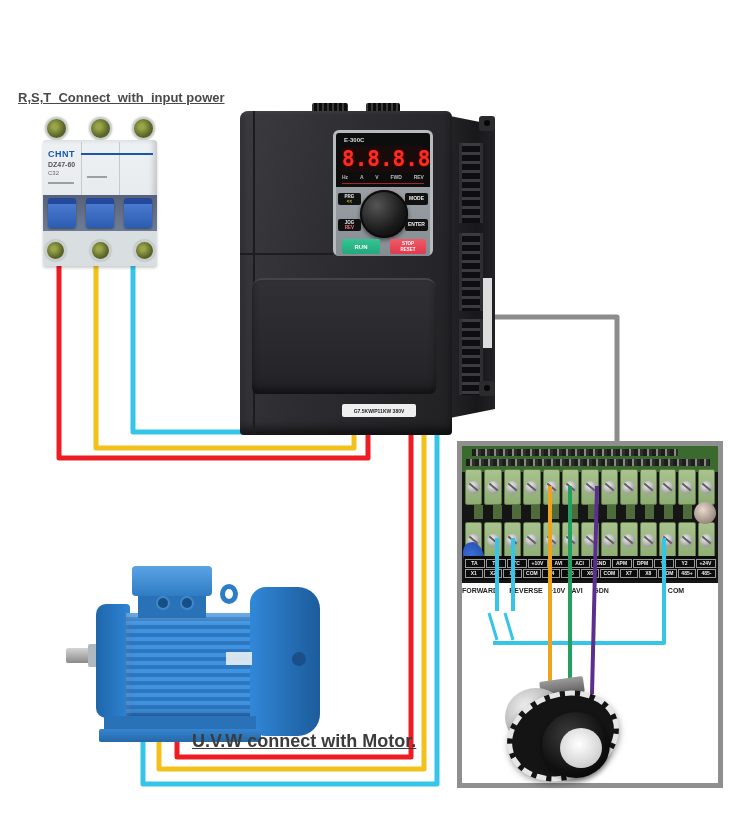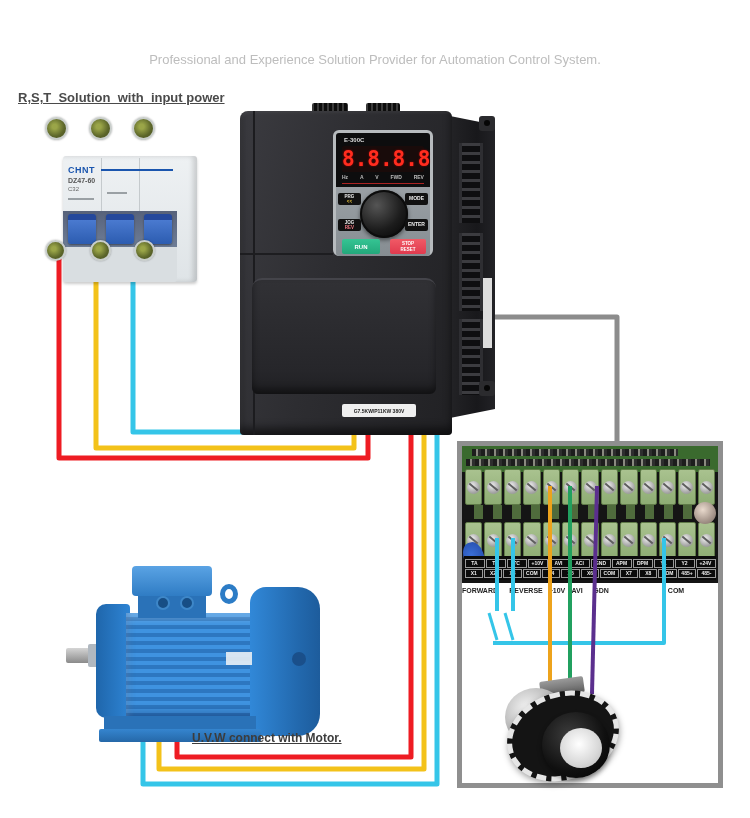--- a/index.html
+++ b/index.html
@@ -10,34 +10,34 @@
   .z1{z-index:1}.z2{z-index:2}.z3{z-index:3}.z4{z-index:4}.z5{z-index:5}
 
   
   .title{position:absolute;top:6px;left:0;width:100%;text-align:center;
          font-size:37px;font-weight:bold;letter-spacing:1px;white-space:nowrap;}
   .title .t1{margin-right:12px;}
   .subtitle{position:absolute;top:52px;left:0;width:100%;text-align:center;font-size:13px;}
 
   .note{position:absolute;font-weight:bold;color:#4a4a4a;text-decoration:underline;white-space:pre;}
   .note.input{left:18px;top:90px;font-size:13px;}
-  .note.motor{left:192px;top:731px;font-size:12px;color:#3c3c3c;}
+  .note.motor{left:192px;top:731px;font-size:18px;color:#3c3c3c;}
 
   
   .breaker{left:40px;top:112px;width:120px;height:156px;}
   .bk-screwrow{position:absolute;left:5px;width:110px;display:flex;justify-content:space-between;}
   .bk-screwrow.top{top:5px;}
   .bk-screwrow.bottom{top:128px;}
   .bk-screw{width:23px;height:23px;border-radius:50%;
     background:radial-gradient(circle at 40% 40%,#9aa548 15%,#5c662a 60%,#474f1e);
     border:2px solid #c9cecb;box-shadow:0 0 2px rgba(0,0,0,.35);box-sizing:border-box;}
   .bk-screwrow.bottom .bk-screw{width:21px;height:21px;}
-  .bk-body{position:absolute;left:3px;top:44px;width:134px;height:126px;
+  .bk-body{position:absolute;left:3px;top:28px;width:114px;height:126px;
     background:linear-gradient(180deg,#eef1f3,#dfe4e7);border-radius:3px;
-    box-shadow:inset -4px 0 5px rgba(0,0,0,.15),0 2px 3px rgba(0,0,0,.2);margin-left:20px;}
+    box-shadow:inset -4px 0 5px rgba(0,0,0,.15),0 2px 3px rgba(0,0,0,.2);}
   .bk-sep{position:absolute;top:2px;height:64px;width:1px;background:#c5cacd;}
   .bk-brand{position:absolute;left:5px;top:9px;font-size:9px;font-weight:bold;color:#1a55ae;letter-spacing:.5px;}
   .bk-line{position:absolute;left:38px;top:13px;width:72px;height:2px;background:#1a55ae;}
   .bk-model{position:absolute;left:5px;top:21px;font-size:7px;color:#555;font-weight:bold;}
   .bk-rating{position:absolute;left:5px;top:30px;font-size:6px;color:#666;}
   .bk-print{position:absolute;background:#9aa0a4;height:2px;}
   .bk-band{position:absolute;left:0;top:55px;width:114px;height:36px;
     background:linear-gradient(180deg,#57627a,#6e7d96);display:flex;justify-content:space-around;align-items:center;}
   .bk-toggle{width:28px;height:30px;background:linear-gradient(180deg,#4a7ad0,#2c5cb0);
     border-radius:3px;border-top:6px solid #24489c;box-sizing:border-box;box-shadow:0 1px 2px rgba(0,0,0,.4);}
@@ -154,23 +154,22 @@
   .m-eye{left:220px;top:584px;width:18px;height:20px;border:5px solid #2c7cc6;border-radius:50%;box-sizing:border-box;}
   .m-feet{left:104px;top:716px;width:152px;height:16px;background:#2a72b8;}
   .m-base{left:99px;top:729px;width:162px;height:13px;background:linear-gradient(180deg,#3585cf,#2568a8);border-radius:2px;}
   .m-chip{left:226px;top:652px;width:26px;height:13px;background:#e8eef4;opacity:.9;}
 </style>
 </head>
 <body>
 
 <div class="canvas">
 
-  <div class="subtitle z5" style="color: rgb(189, 189, 189);">Professional and Experience Solution Provider for Automation Control System.</div>
-
-  <div class="note input z5">R,S,T  Solution  with  input power</div>
+
+  <div class="note input z5">R,S,T  Connect  with  input power</div>
   <div class="note motor z5">U.V.W connect with Motor.</div>
 
   <svg class="layer z1" viewBox="0 0 750 818">
     <polyline points="493,317 617,317 617,443" fill="none" stroke-width="5" stroke-linejoin="round" stroke="#8c8c8c"></polyline>
     <polyline points="59,250 59,458 368,458 368,427" fill="none" stroke-width="5" stroke-linejoin="round" stroke="#ee1c23"></polyline>
     <polyline points="96,250 96,448 354,448 354,427" fill="none" stroke-width="5" stroke-linejoin="round" stroke="#f3c21a"></polyline>
     <polyline points="133,250 133,432 337,432 337,427" fill="none" stroke-width="5" stroke-linejoin="round" stroke="#35c5e8"></polyline>
     <polyline points="411,427 411,757 177,757 177,710" fill="none" stroke-width="5" stroke-linejoin="round" stroke="#ee1c23"></polyline>
     <polyline points="424,427 424,769 159,769 159,710" fill="none" stroke-width="5" stroke-linejoin="round" stroke="#f3c21a"></polyline>
     <polyline points="437,427 437,784 143,784 143,710" fill="none" stroke-width="5" stroke-linejoin="round" stroke="#35c5e8"></polyline>

